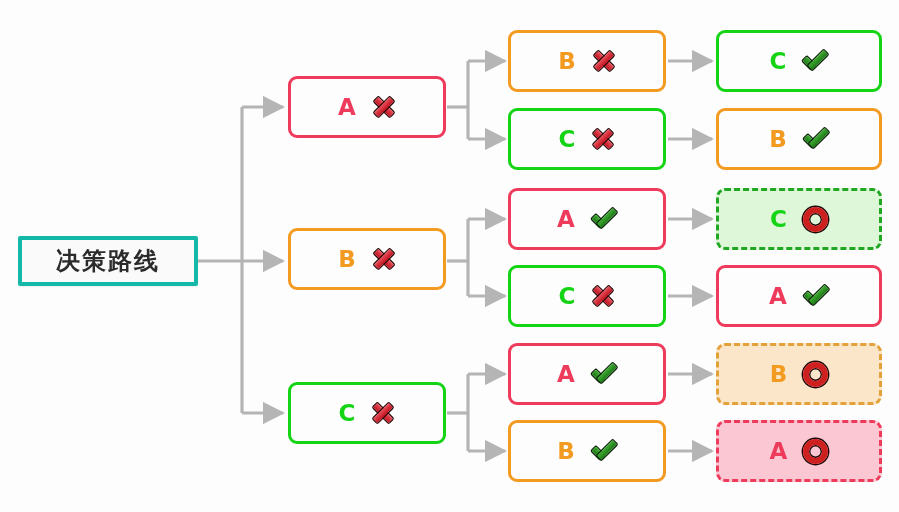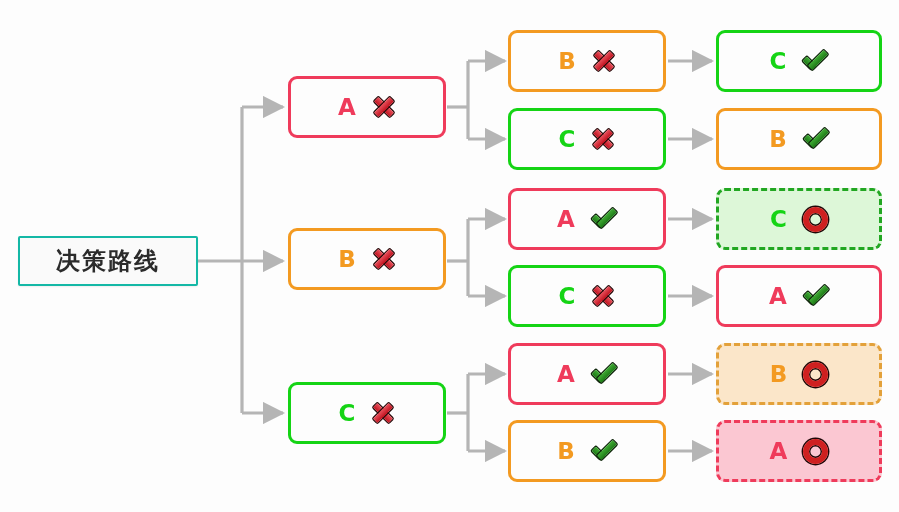--- a/index.html
+++ b/index.html
@@ -27,21 +27,21 @@
   }
   
   .root-node {
     position: absolute;
     left: 18px;
     top: 236px;
     width: 180px;
     height: 50px;
     box-sizing: border-box;
     background: #fafafa;
-    border: 2px solid #14b8a6;
+    border: 4px solid #14b8a6;
     border-radius: 2px;
     display: flex;
     align-items: center;
     justify-content: center;
     box-shadow: 0 1px 2px rgba(0,0,0,0.06);
   }
   .root-label {
     font-family: "DejaVu Sans", "Liberation Sans", sans-serif;
     font-size: 24px;
     font-weight: 700;

